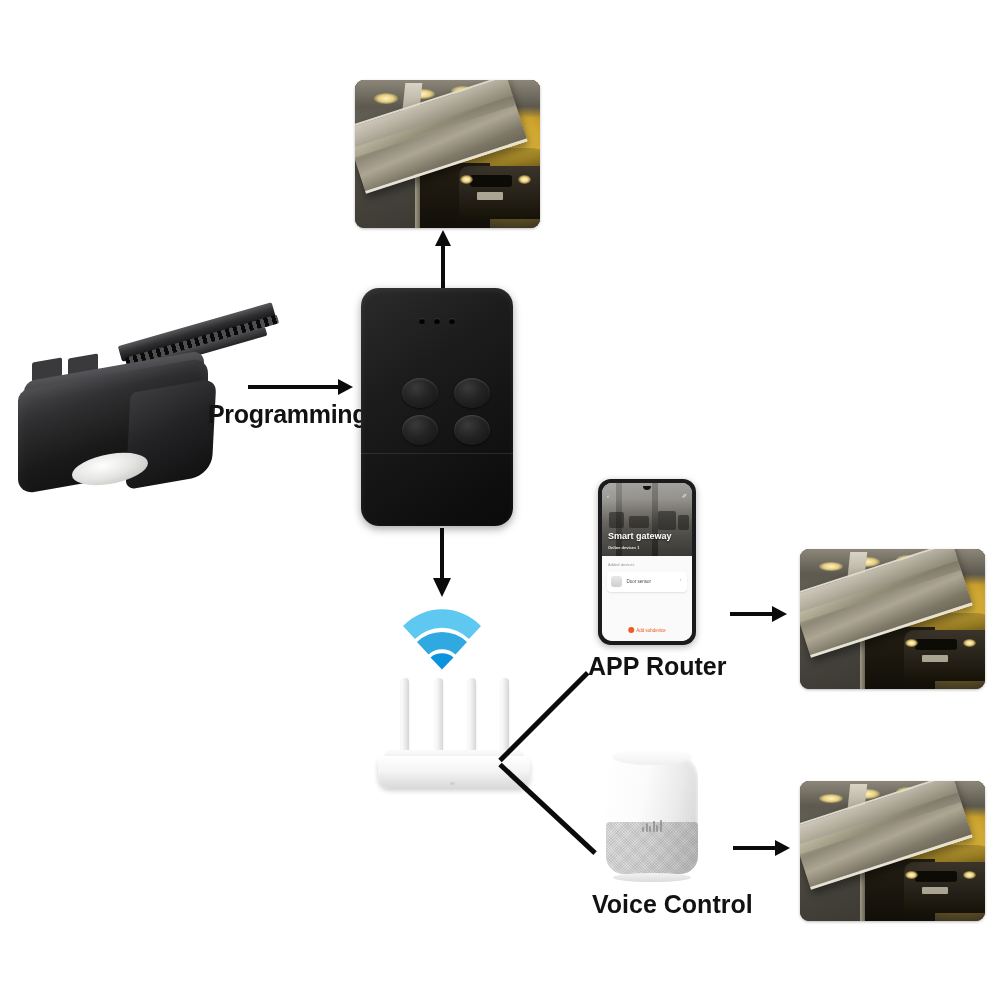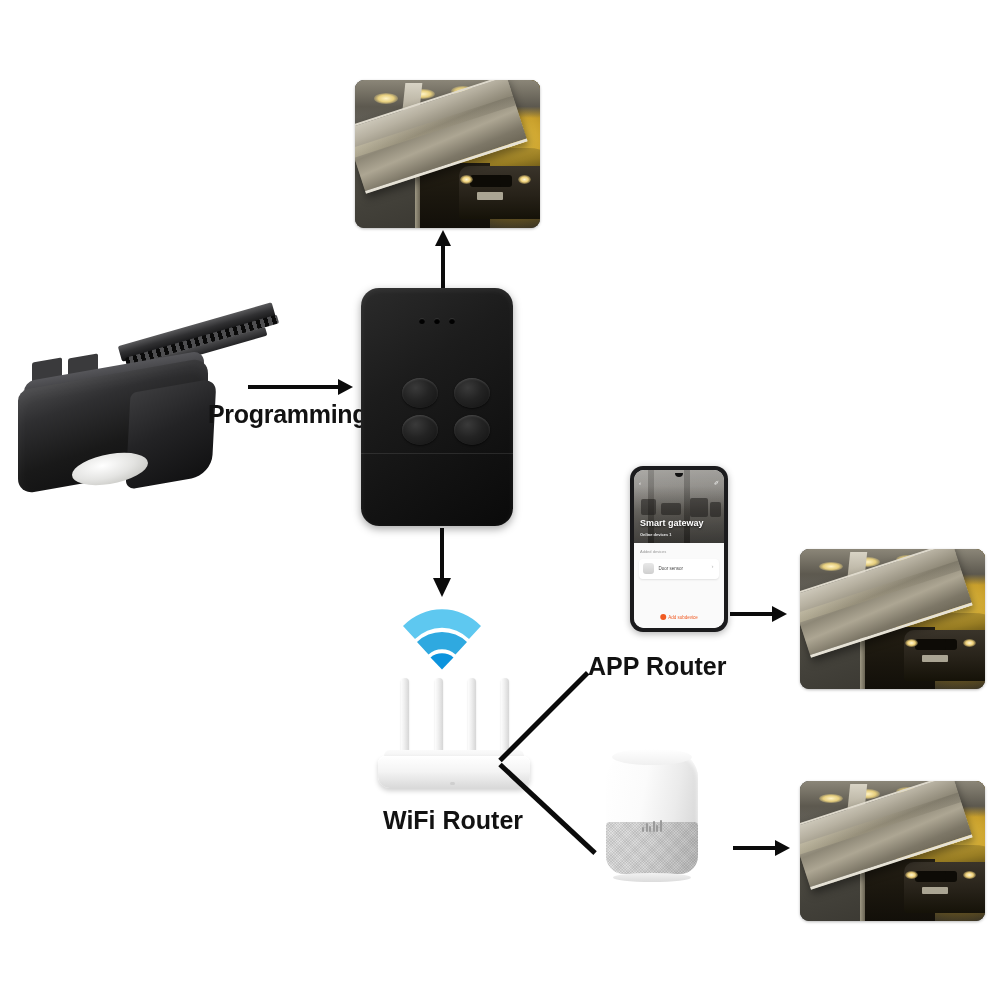--- a/index.html
+++ b/index.html
@@ -240,26 +240,25 @@
 
   <div class="node" style="left:378px;top:678px;width:152px;height:112px;">
     <div class="rt-ant" style="left:23px;top:0;"></div>
     <div class="rt-ant" style="left:57px;top:0;"></div>
     <div class="rt-ant" style="left:90px;top:0;"></div>
     <div class="rt-ant" style="left:123px;top:0;"></div>
     <div class="rt-top"></div>
     <div class="rt-base"></div>
     <div class="rt-led"></div>
   </div>
-  <div class="label" style="left:383px;top:806px;font-size:25px;">WiFi Router</div>
 
   <div class="diag" style="left:500px;top:758px;width:124px;transform:rotate(-45deg);"></div>
   <div class="diag" style="left:500px;top:762px;width:130px;transform:rotate(43deg);"></div>
 
-  <div class="phone" style="left:598px;top:466px;width:92px;height:160px;margin-left:32px;">
+  <div class="phone" style="left:598px;top:479px;width:92px;height:160px;">
     <div class="ph-screen">
       <div class="ph-hero">
         <div class="ph-room"></div>
         <div class="ph-furn" style="left:8%;top:40%;width:16%;height:22%;"></div>
         <div class="ph-furn" style="left:30%;top:46%;width:22%;height:16%;"></div>
         <div class="ph-furn" style="left:62%;top:38%;width:20%;height:26%;"></div>
         <div class="ph-furn" style="left:84%;top:44%;width:13%;height:20%;"></div>
       </div>
       <div class="ph-notch"></div>
       <div class="ph-ico" style="left:5px;top:10px;">‹</div>
@@ -315,20 +314,21 @@
     <div class="spk-foot"></div>
     <div class="spk-wave" style="left:36px;top:68px;height:12px;">
       <i style="height:5px;"></i>
         <i style="height:9px;"></i>
         <i style="height:6px;"></i>
       <i style="height:11px;"></i>
         <i style="height:7px;"></i>
         <i style="height:12px;"></i>
     </div>
   </div>
+  <div class="label" style="left:592px;top:890px;font-size:25px;">Voice Control</div>
 
   <div class="node" style="left:733px;top:840px;width:62px;height:18px;">
     <div class="arrow-line arr-h" style="left:0;top:6px;width:44px;"></div>
     <div class="arrowhead ah-right" style="left:42px;top:0;"></div>
   </div>
 
   <div class="photo" style="left:800px;top:781px;width:185px;height:140px;">
     <div class="scene">
       <div class="ph-wall"></div>
       <div class="ph-glow"></div>

